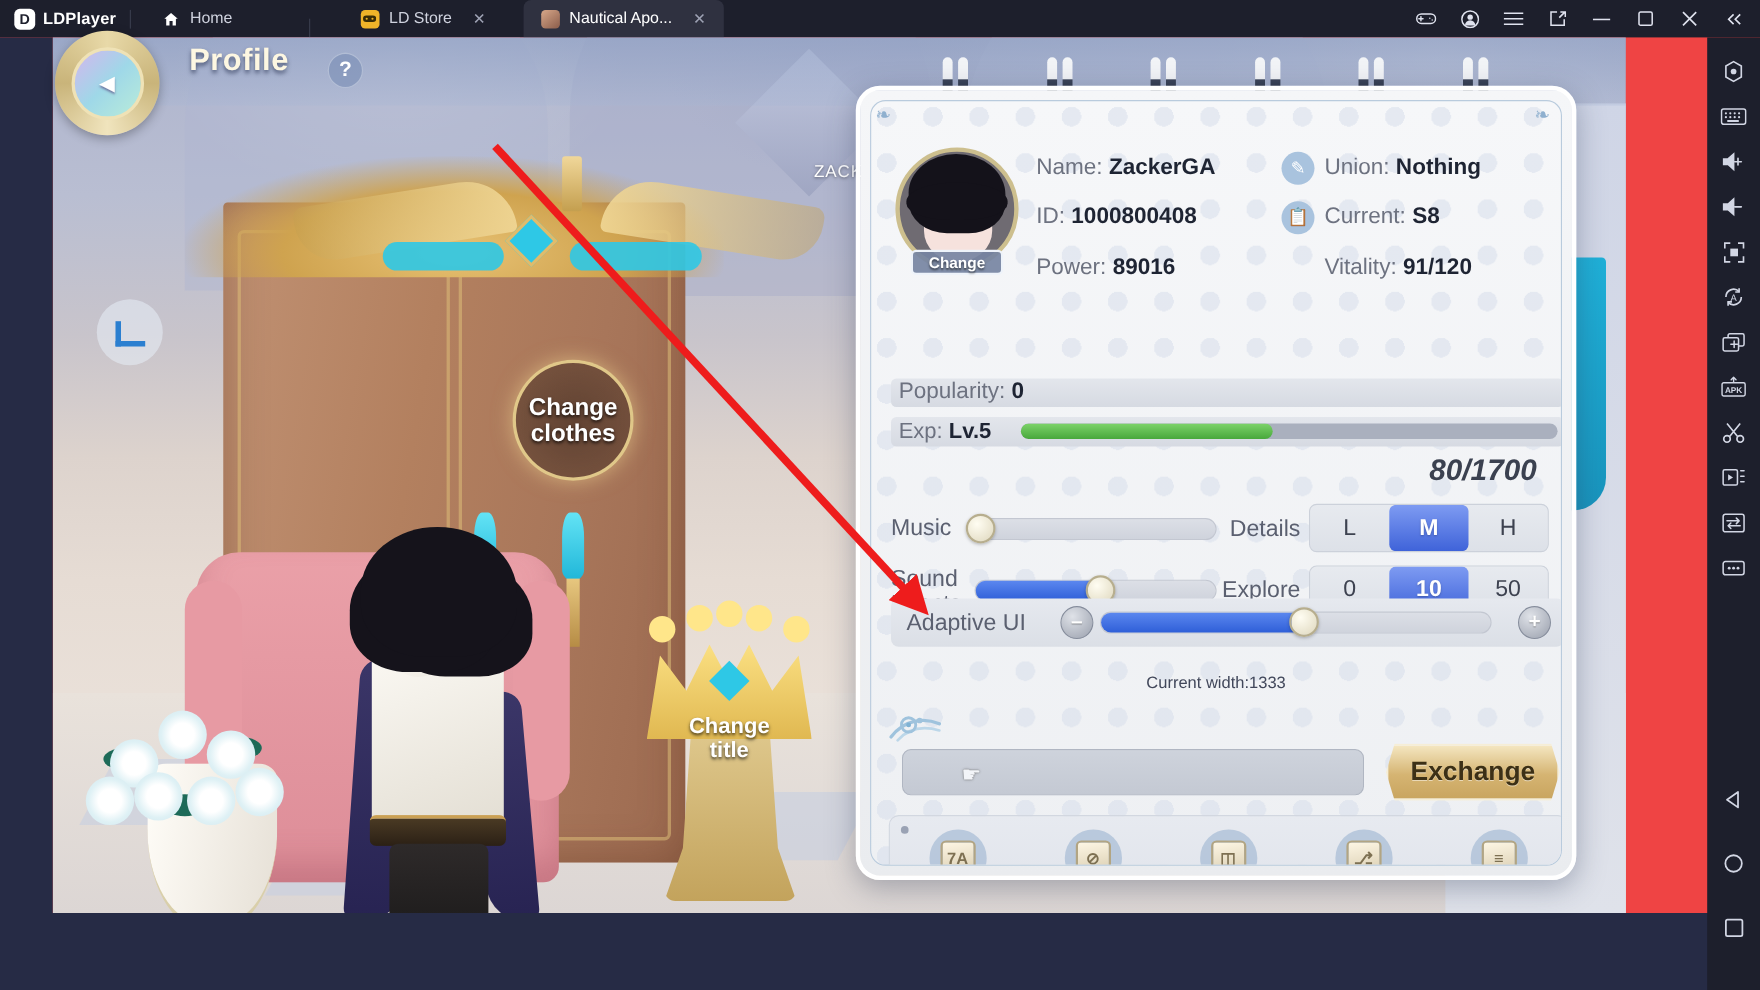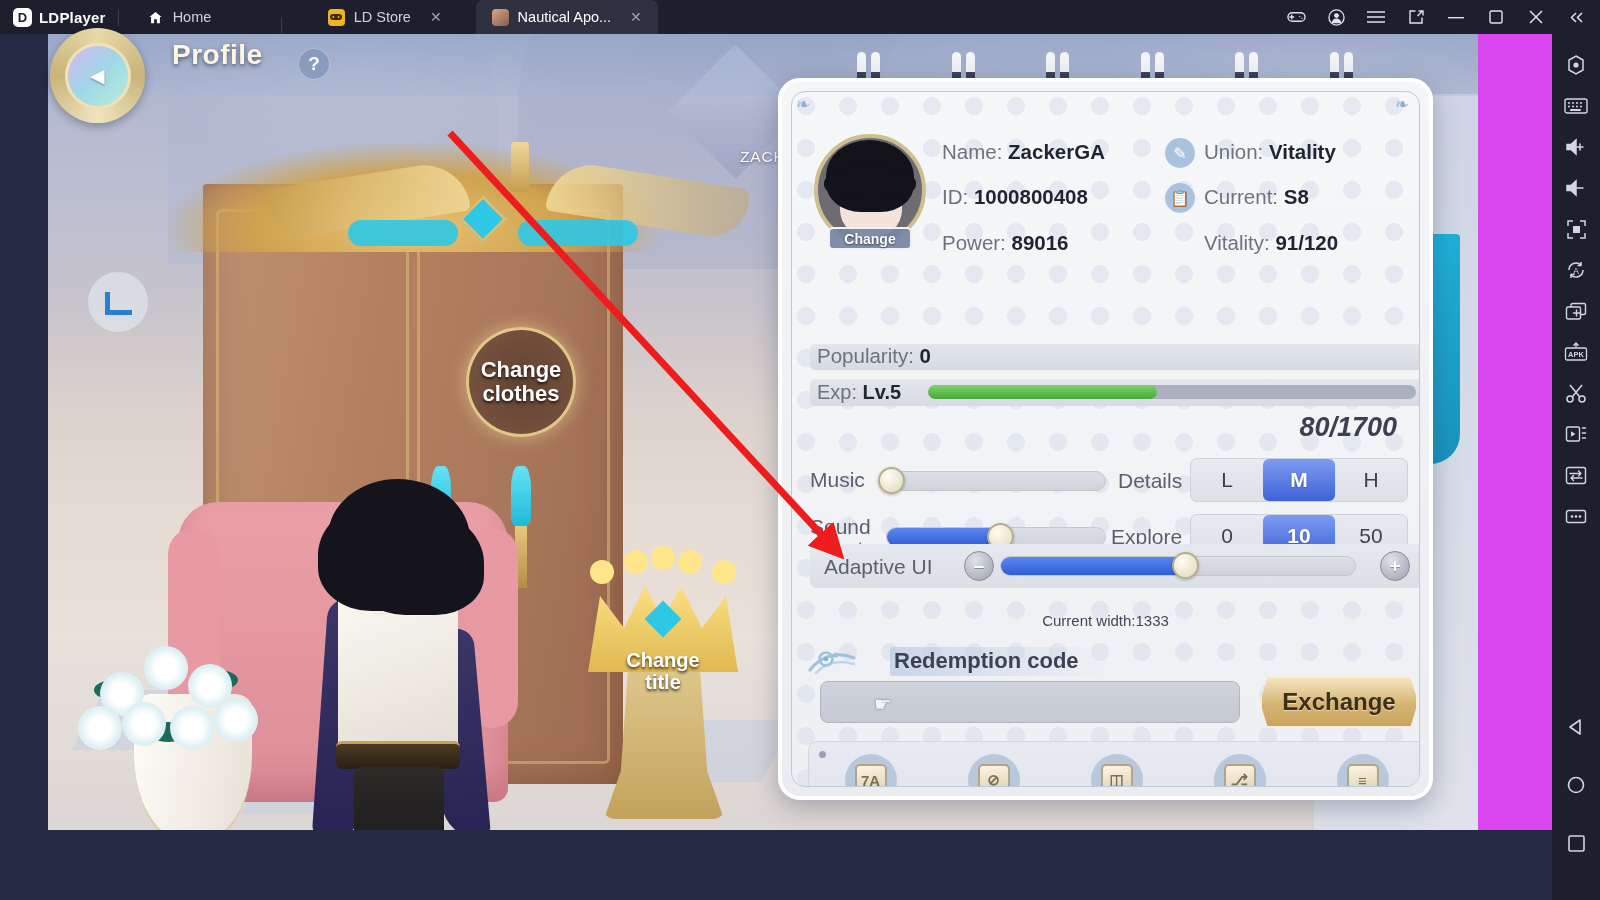--- a/index.html
+++ b/index.html
@@ -1,20 +1,20 @@
 <!DOCTYPE html>
 <html><head>
 <meta charset="utf-8">
 <style>
   * { margin:0; padding:0; box-sizing:border-box; }
   html,body { width:1600px; height:900px; overflow:hidden; background:#1b1d2b;
     font-family:"Liberation Sans", sans-serif; }
 
   
-  #app { position:relative; width:1600px; height:900px; background:#d946ef; }
+  #app { position:relative; width:1600px; height:900px; background:#ef4444; }
 
   #titlebar { position:absolute; left:0; top:0; width:1600px; height:34px;
     background:#1d1f2c; display:flex; align-items:center; }
   .ld-logo { display:flex; align-items:center; gap:7px; padding-left:13px; }
   .ld-mark { width:19px; height:19px; border-radius:5px; background:#fff;
     position:relative; }
   .ld-mark:after { content:"D"; position:absolute; inset:0; color:#1d1f2c;
     font-size:13px; font-weight:bold; display:flex; align-items:center;
     justify-content:center; }
   .ld-name { color:#fff; font-size:15px; font-weight:bold; letter-spacing:.2px; }
@@ -552,21 +552,21 @@
         <div class="av-change">Change</div>
       </div>
 
       <div class="stat-row" style="left:150px;top:48px;">
         <span class="lbl">Name:</span>
         <b>ZackerGA</b>
       </div>
       <div class="mini-btn" style="left:373px;top:46px;">✎</div>
       <div class="stat-row" style="left:412px;top:48px;">
         <span class="lbl">Union:</span>
-        <b>Vitality</b>
+        <b>Nothing</b>
       </div>
 
       <div class="stat-row" style="left:150px;top:93px;">
         <span class="lbl">ID:</span>
         <b>1000800408</b>
       </div>
       <div class="mini-btn" style="left:373px;top:91px;">📋</div>
       <div class="stat-row" style="left:412px;top:93px;">
         <span class="lbl">Current:</span>
         <b>S8</b>
@@ -644,21 +644,20 @@
       <div class="sect-head" style="left:16px;top:552px;">
         <span class="sect-orn">
           <svg width="72" height="30" viewBox="0 0 72 30">
             <path d="M2 24c12-16 30-18 44-12" stroke="#9fc3dd" stroke-width="3" fill="none" stroke-linecap="round"></path>
             <path d="M8 27c10-11 24-13 38-9" stroke="#bcd7e9" stroke-width="2.4" fill="none" stroke-linecap="round"></path>
             <circle cx="18" cy="13" r="6.5" fill="none" stroke="#9fc3dd" stroke-width="2.6"></circle>
             <circle cx="28" cy="9" r="2.6" fill="#9fc3dd"></circle>
             <circle cx="18" cy="13" r="2.2" fill="#7fb2d4"></circle>
           </svg>
         </span>
-        <span class="sect-txt">Redemption code</span>
       </div>
 
       <div class="code-input"></div>
       <span class="cursor-ico">☛</span>
       <div class="exchange">Exchange</div>
 
       <div class="bot-box">
         <span class="bot-dot"></span>
         <div class="bot-items" id="bottom-items">
             <div class="bot-item">

